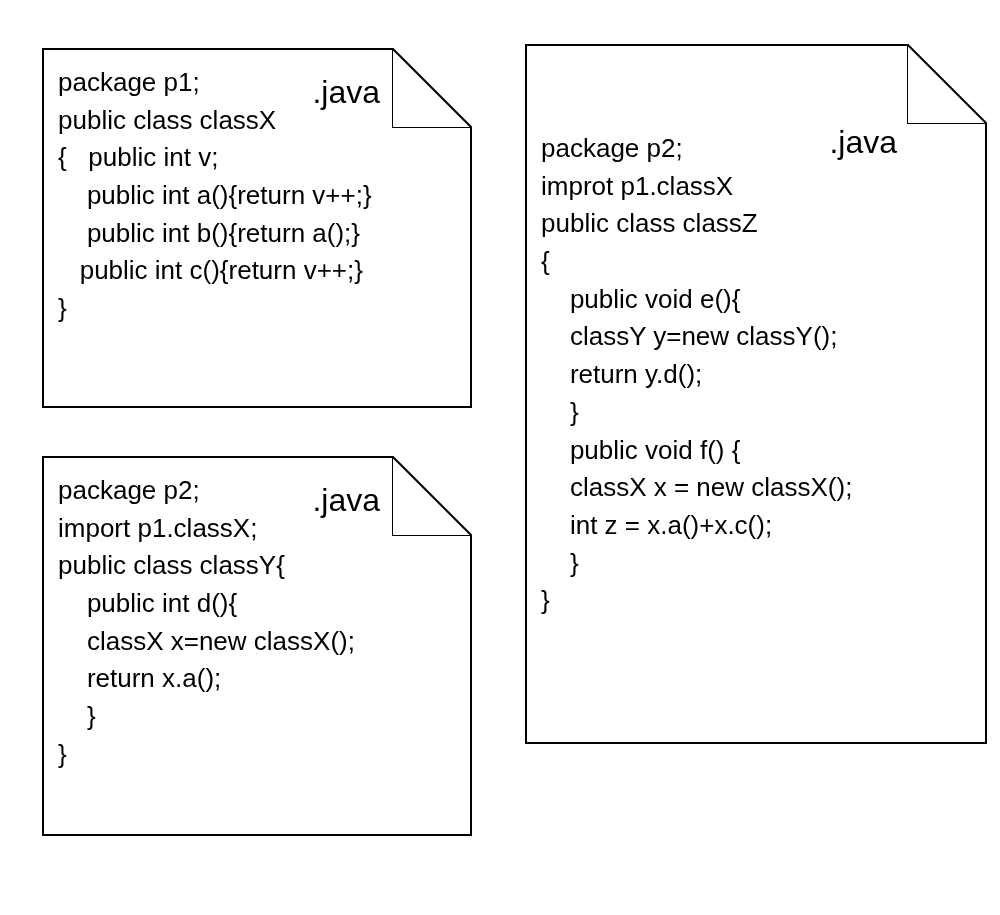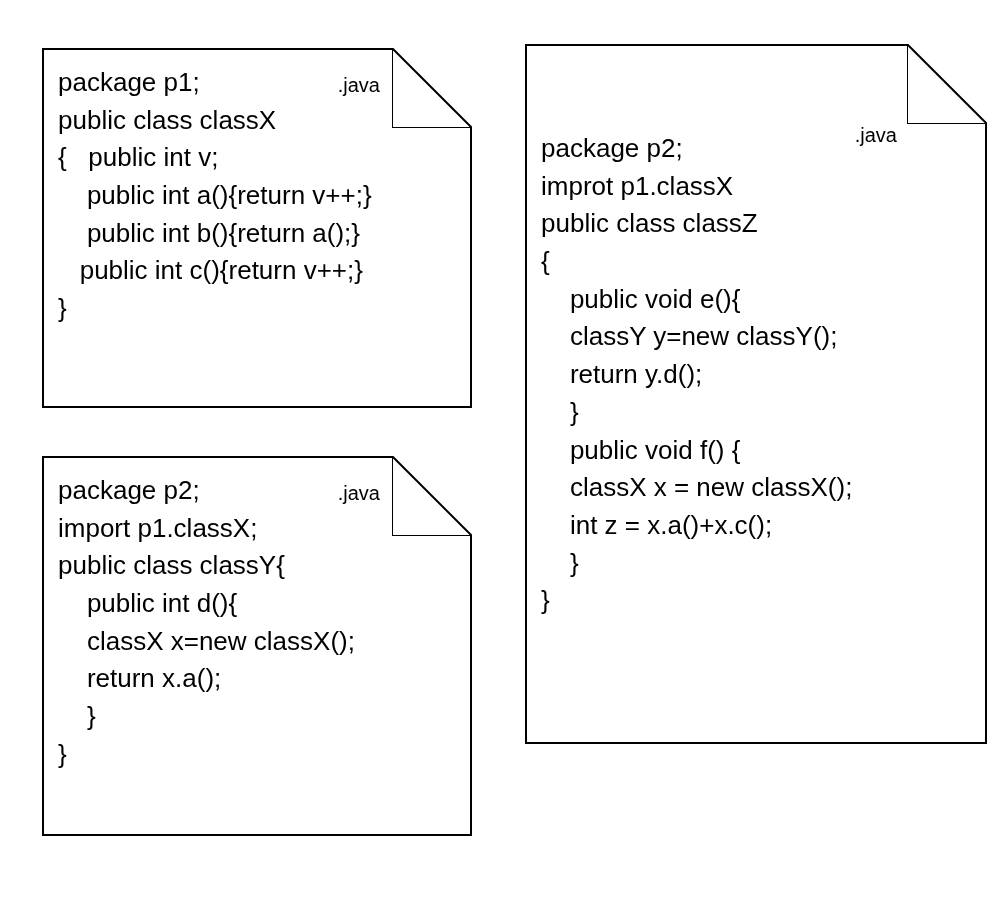--- a/index.html
+++ b/index.html
@@ -34,21 +34,21 @@
     position: absolute;
     top: -2px;
     right: -2px;
     width: 80px;
     height: 80px;
     pointer-events: none;
   }
   .ext-label {
     position: absolute;
     top: 24px;
-    font-size: 20px;
+    font-size: 32px;
     pointer-events: none;
   }
   .code {
     white-space: pre;
     line-height: 1.45;
     font-family: Arial, Helvetica, sans-serif;
   }
 </style>
 </head>
 <body>

